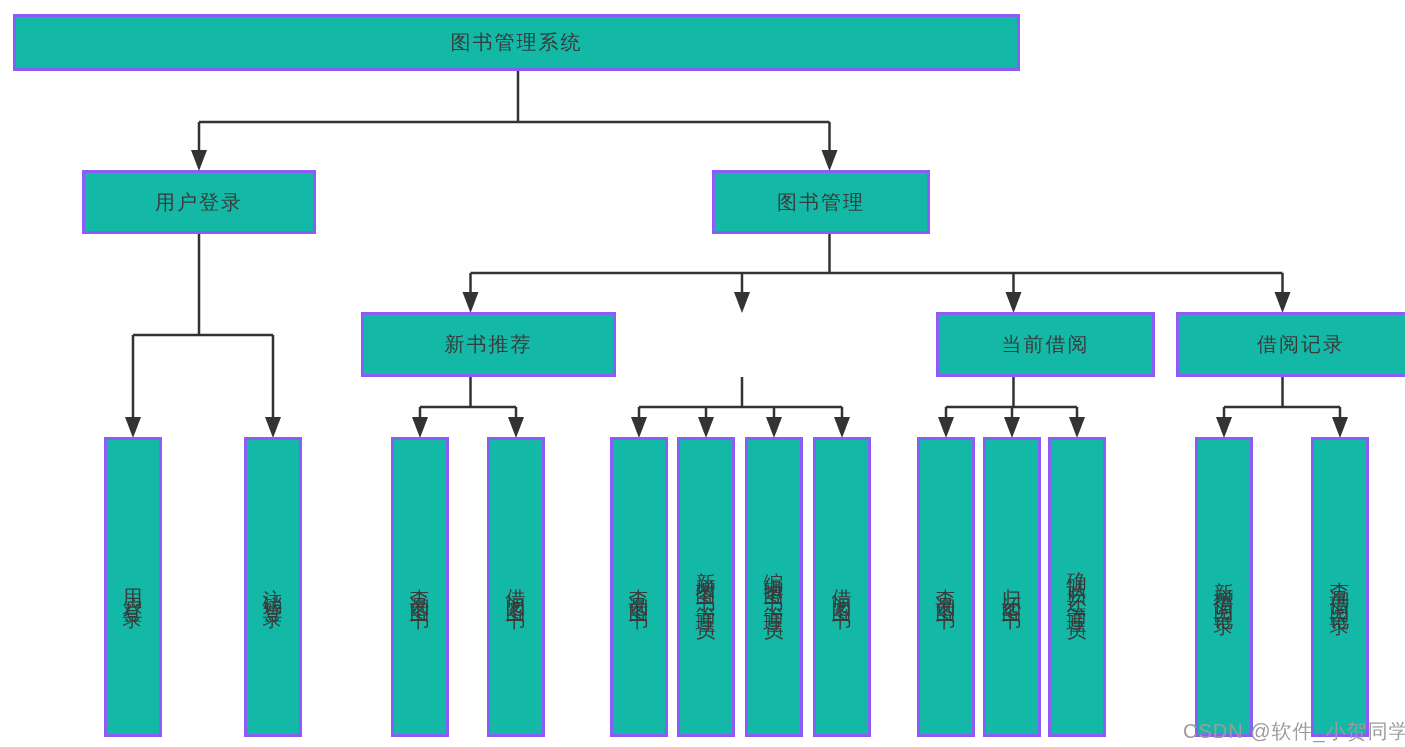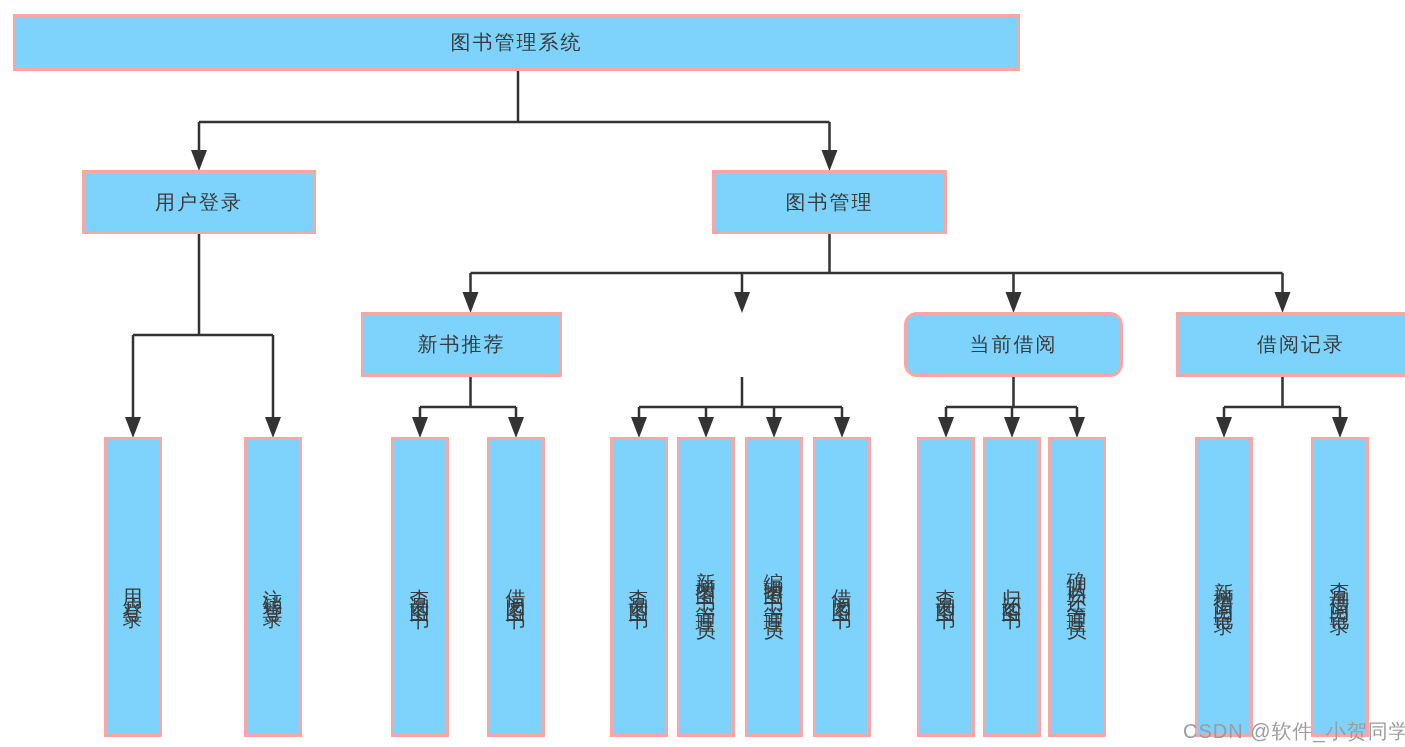--- a/index.html
+++ b/index.html
@@ -17,37 +17,37 @@
   }
   .connectors {
     position: absolute;
     left: 0;
     top: 0;
     z-index: 1;
   }
   .node {
     position: absolute;
     box-sizing: border-box;
-    border: 3px solid #fca5a5;
-    background: #7dd3fc;
+    border: 3px solid #8b5cf6;
+    background: #14b8a6;
     display: flex;
     align-items: center;
     justify-content: center;
     color: #3a3a3a;
     font-size: 20px;
     letter-spacing: 2px;
     z-index: 2;
   }
   .node.root    { left: 13px;   top: 14px;  width: 1007px; height: 57px; }
   .node.lv2a    { left: 82px;   top: 170px; width: 234px;  height: 64px; }
-  .node.lv2b    { left: 712px;  top: 170px; width: 235px;  height: 64px; }
+  .node.lv2b    { left: 712px;  top: 170px; width: 218px;  height: 64px; }
   .node.lv3     { top: 312px; height: 65px; }
-  .node.lv3a    { left: 361px;  width: 201px; align-items: center; }
+  .node.lv3a    { left: 361px;  width: 255px; align-items: center; }
   .node.lv3b    { left: 633px;  width: 218px; }
-  .node.lv3c    { left: 904px;  width: 219px; border-radius: 13px; }
+  .node.lv3c    { left: 936px;  width: 219px; }
   .node.lv3d    { left: 1176px; width: 250px; }
   .node.leaf {
     top: 437px;
     width: 58px;
     height: 300px;
     letter-spacing: 0;
   }
   .node.leaf .vtext {
     writing-mode: vertical-rl;
     text-orientation: mixed;

